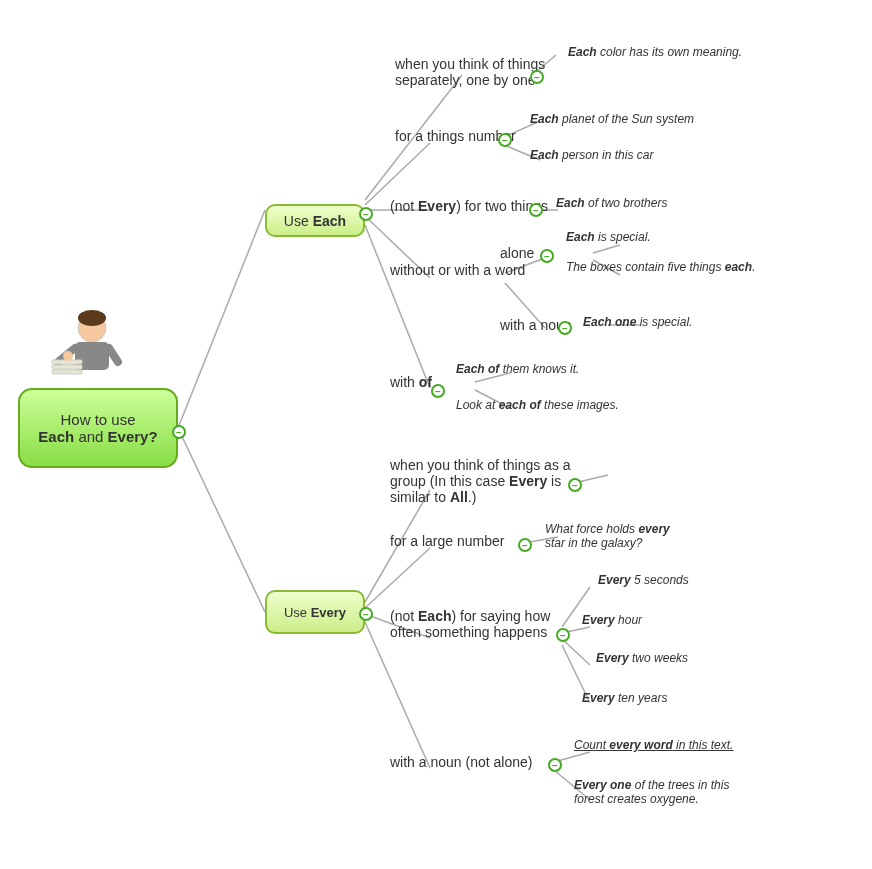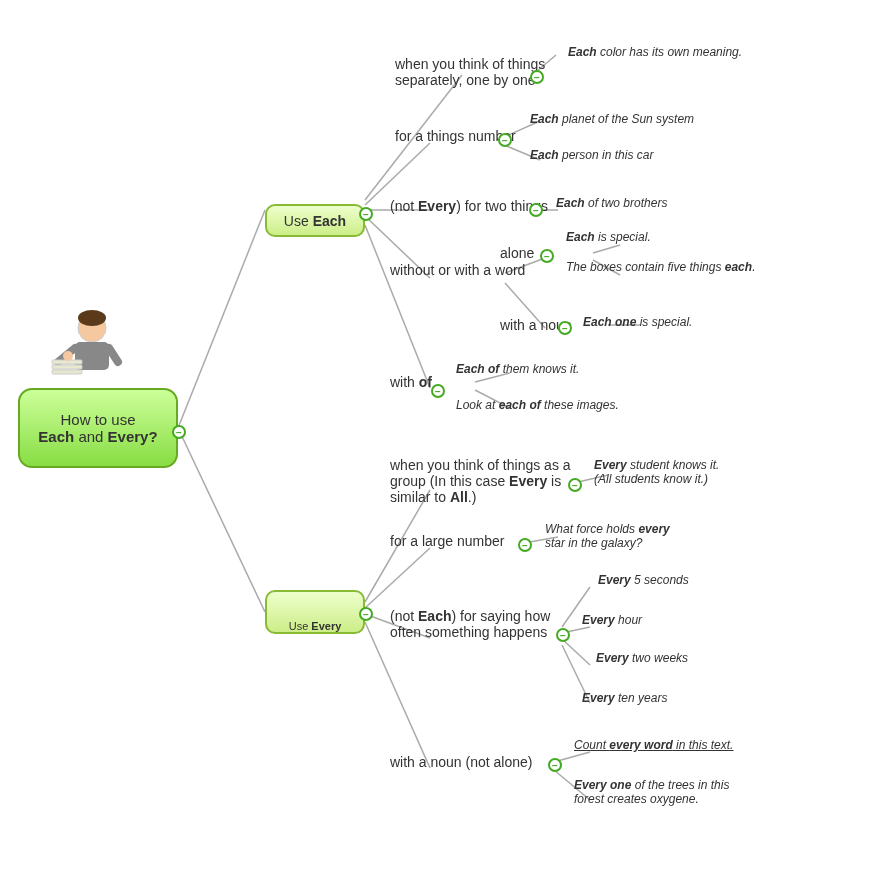--- a/index.html
+++ b/index.html
@@ -56,23 +56,22 @@
       color: #333;
     }
     .use-every-node {
       left: 265px;
       top: 590px;
       width: 100px;
       height: 44px;
       background: linear-gradient(to bottom, #eeffcc, #ccee88);
       border: 2px solid #88bb33;
       border-radius: 10px;
-      font-size: 11px;
-      color: #333;
-      align-items: flex-end;
+      font-size: 13px;
+      color: #333;
     }
 
     .label-node {
       position: absolute;
       font-size: 14px;
       color: #333;
       text-align: left;
       max-width: 180px;
     }
     .example-node {
@@ -258,23 +257,20 @@
     <i><b>Each of</b> them knows it.</i>
   </div>
   <div class="example-node" style="left:456px;top:398px;">
     <i>Look at <b>each of</b> these images.</i>
   </div>
 
   <div class="label-node" style="left:390px;top:457px;max-width:185px;">
     when you think of things as a group (In this case <b>Every</b> is similar to <b>All</b>.)
   </div>
   <div class="circle-minus" style="left:568px;top:478px;">−</div>
-  <div class="example-node" style="left:594px;top:458px;max-width:200px;">
-    <i><b>Every</b> student knows it.<br>(All students know it.)</i>
-  </div>
 
   <div class="label-node" style="left:390px;top:533px;">
     for a large number
   </div>
   <div class="circle-minus" style="left:518px;top:538px;">−</div>
   <div class="example-node" style="left:545px;top:522px;max-width:200px;">
     <i>What force holds <b>every</b><br>star in the galaxy?</i>
   </div>
 
   <div class="label-node" style="left:390px;top:608px;max-width:175px;">

